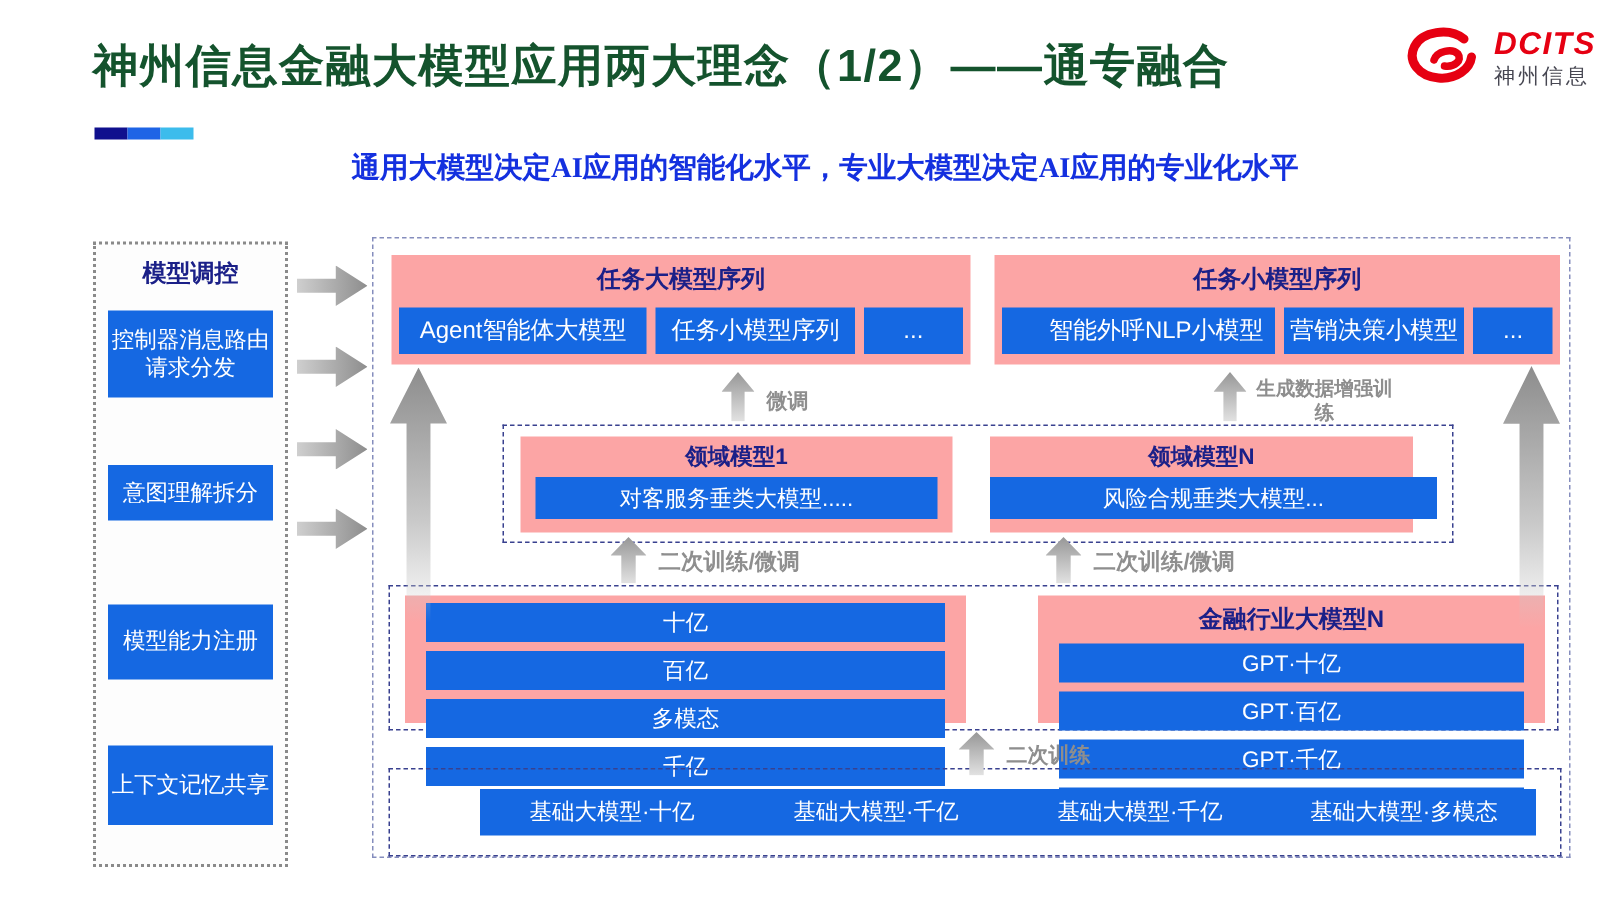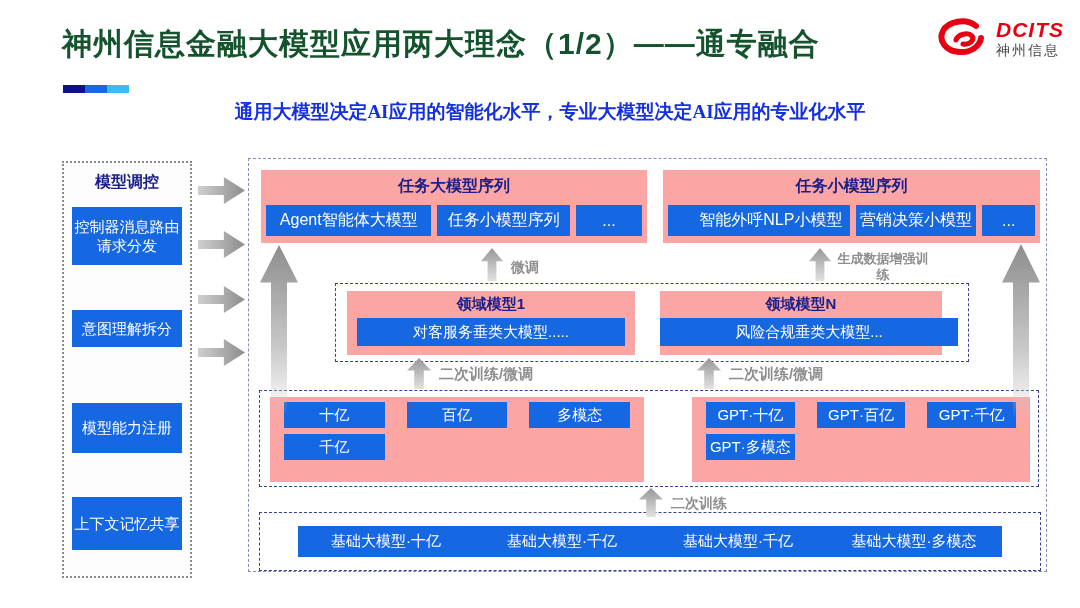--- a/index.html
+++ b/index.html
@@ -58,35 +58,35 @@
   .d-btn1 { width:268px; } .d-btnN { width:298px; }
 
   .a-sec-left  { left:158px; top:199px; width:24px; height:31px; z-index:4; }
   .l-sec-left  { left:190px; top:206px; font-size:15px; }
   .a-sec-right { left:448px; top:199px; width:24px; height:31px; z-index:4; }
   .l-sec-right { left:480px; top:206px; font-size:15px; }
 
   .industry-box { position:absolute; left:10px; top:231px; width:780px; height:97px; border:1px dashed #39418f; }
   .i-panel1 { left:10px; top:6px; width:374px; height:85px; }
   .i-panelN { left:432px; top:6px; width:338px; height:85px; }
-  .i-grid { display:grid; grid-template-columns:1fr 1fr 1fr; gap:6px 22px; padding:5px 14px 0; }
+  .i-grid { display:grid; grid-template-columns:1fr; gap:6px 22px; padding:5px 14px 0; }
   .i-grid .blue-btn { height:26px; font-size:15px; }
 
   .big-arrow { position:absolute; width:38px;
     clip-path:polygon(50% 0, 100% 22%, 71% 22%, 71% 100%, 29% 100%, 29% 22%, 0 22%);
     background:linear-gradient(to bottom,#8d8d8d 0%, #c9c9c9 60%, rgba(240,240,240,0) 100%);
     z-index:6; }
   .big-left  { left:11px;  top:86px; height:170px; }
   .big-right { left:753px; top:85px; height:175px; }
 
   .a-sec-train { left:390px; top:329px; width:24px; height:29px; z-index:4; }
   .l-sec-train { left:422px; top:336px; }
 
   .base-box { position:absolute; left:10px; top:353px; width:782px; height:59px; border:1px dashed #39418f;
-    display:flex; align-items:center; justify-content:center; padding:0 16px; }
+    display:flex; align-items:center; justify-content:flex-end; padding:0 16px; }
   .base-box .blue-btn { width:176px; height:31px; font-size:15px; }
 </style>
 </head>
 <body>
 
 <div class="slide">
 
   <div class="title">神州信息金融大模型应用两大理念（1/2）——通专融合</div>
 
   <div class="logo">
@@ -164,20 +164,21 @@
     <div class="industry-box">
       <div class="panel i-panel1">
         <div class="i-grid">
           <div class="blue-btn">十亿</div>
           <div class="blue-btn">百亿</div>
           <div class="blue-btn">多模态</div>
           <div class="blue-btn">千亿</div>
         </div>
       </div>
       <div class="panel i-panelN">
+        <div class="panel-title">金融行业大模型N</div>
         <div class="i-grid">
           <div class="blue-btn">GPT·十亿</div>
           <div class="blue-btn">GPT·百亿</div>
           <div class="blue-btn">GPT·千亿</div>
           <div class="blue-btn">GPT·多模态</div>
         </div>
       </div>
     </div>
 
     <div class="big-arrow big-left"></div>

